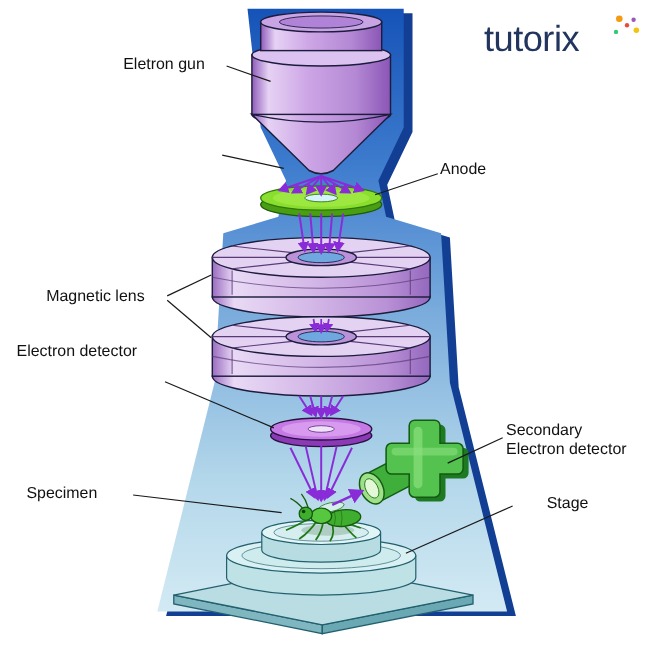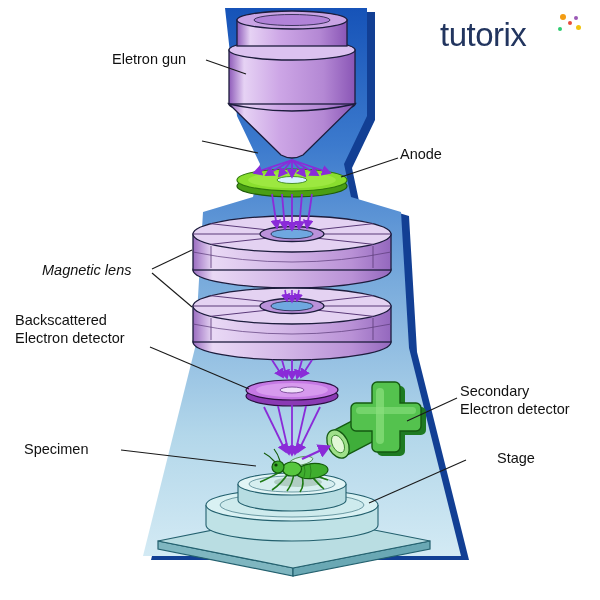--- a/index.html
+++ b/index.html
@@ -5,21 +5,21 @@
   html,body{margin:0;padding:0;background:#fff;}
   .canvas{position:relative;width:600px;height:600px;background:#fff;overflow:hidden;
           font-family:"Liberation Sans",sans-serif;}
   .diagram-svg{position:absolute;left:0;top:0;}
   .label{position:absolute;font-size:14.5px;line-height:1.25;color:var(--label-text,#111);
          white-space:nowrap;}
   .label span{display:block;}
   .lbl-electron-gun{left:112px;top:50px;text-align:right;}
   .lbl-electron-beam{left:90px;top:128px;}
   .lbl-anode{left:400px;top:145px;}
-  .lbl-magnetic-lens{left:42px;top:261px;font-style:italic;}
+  .lbl-magnetic-lens{left:42px;top:261px;}
   .lbl-backscattered{left:15px;top:311px;}
   .lbl-secondary{left:460px;top:382px;}
   .lbl-specimen{left:24px;top:440px;}
   .lbl-stage{left:470px;top:449px;margin-left:27px;}
   .logo{position:absolute;top:16px;right:20px;width:140px;height:46px;}
   .logo-text{font-size:33px;font-weight:400;letter-spacing:-0.5px;
              color:var(--logo-navy,#22355f);}
   .logo-dots{position:absolute;top:-2px;right:-2px;width:28px;height:22px;}
   .logo-dots i{position:absolute;border-radius:50%;}
   .logo-dots .d1{background:#f39c12;width:6px;height:6px;top:0;left:6px;}
@@ -225,21 +225,20 @@
     <path d="M457,398 L407,421"></path>
     <path d="M121,450 L256,466"></path>
     <path d="M466,460 L369,503"></path>
   </g>
 </svg>
 
 <div class="label lbl-electron-gun">Eletron gun</div>
 <div class="label lbl-anode">Anode</div>
 <div class="label lbl-magnetic-lens">Magnetic lens</div>
 <div class="label lbl-backscattered">
-  <span>Backscattered</span>
   <span>Electron detector</span>
 </div>
 <div class="label lbl-secondary">
   <span>Secondary</span>
   <span>Electron detector</span>
 </div>
 <div class="label lbl-specimen">Specimen</div>
 <div class="label lbl-stage">Stage</div>
 
 <div class="logo">

